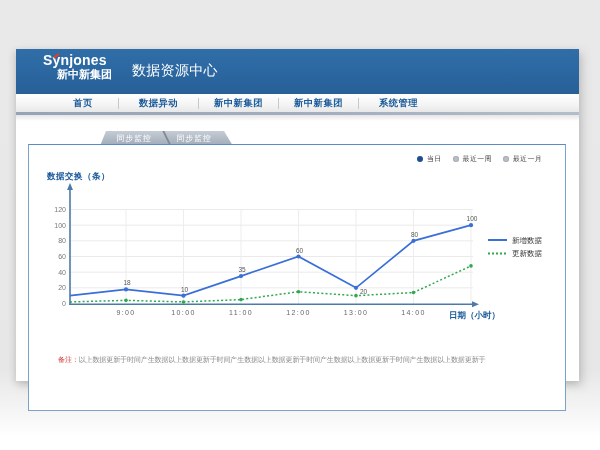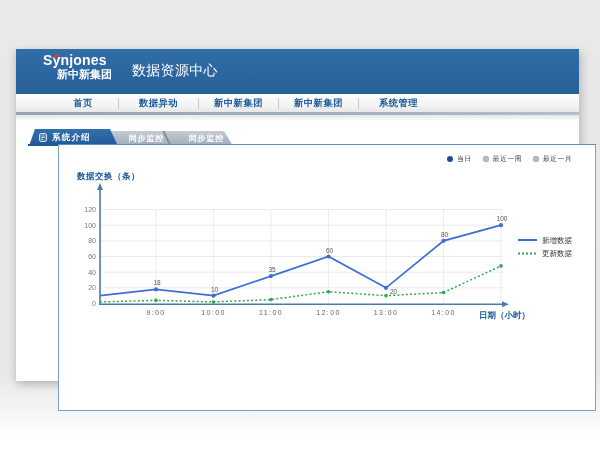--- a/index.html
+++ b/index.html
@@ -53,40 +53,39 @@
     background:linear-gradient(180deg,rgba(150,150,150,.25),rgba(150,150,150,0));
   }
   
   .tabs{position:absolute;left:0;top:80px;width:100%;height:17px;}
   .tab-gray{
     position:absolute;left:84px;top:2px;width:133px;height:15px;
     background:linear-gradient(180deg,#c5ccd5 0%,#aeb8c3 60%,#9fabb8 100%);
     clip-path:polygon(6px 0,124px 0,133px 15px,0 15px);
   }
   .tab-gray .gtab{
-    position:absolute;top:0;height:15px;line-height:15px;width:60px;text-align:right;
-    color:#fff;font-size:8px;font-weight:bold;letter-spacing:.8px;cursor:pointer;
+    position:absolute;top:0;height:15px;line-height:15px;width:60px;text-align:center;
+    color:#fff;font-size:8px;font-weight:normal;letter-spacing:.8px;cursor:pointer;
   }
   .gtab1{left:4px;}
   .gtab2{left:64px;}
   .gray-div{position:absolute;left:66px;top:0;width:2px;height:15px;background:#7e8a96;transform:skewX(26deg);}
   .tab-active{
     position:absolute;left:13px;top:0;width:89px;height:17px;
     background:linear-gradient(180deg,#3170aa 0%,#2763a0 60%,#1e5a94 100%);
     clip-path:polygon(6px 0,81px 0,89px 17px,0 17px);
     display:flex;align-items:center;justify-content:flex-start;padding-left:10px;box-sizing:border-box;
     color:#fff;font-size:8.5px;font-weight:bold;letter-spacing:1.2px;cursor:pointer;
   }
   .tab-active svg{margin-right:5px;}
   
   .panel{
     position:absolute;left:12px;top:95px;width:536px;height:265px;
     border:1px solid #7ba2ca;border-top:1.6px solid #5c8cbd;
     background:#fff;
-    margin-left:30px;
   }
   .tabbar-dark{position:absolute;left:12px;top:95px;width:206px;height:2.4px;background:#1e5a94;}
   
   .range-row{position:absolute;right:23px;top:9px;display:flex;align-items:center;}
   .radio{display:flex;align-items:center;margin-left:11px;cursor:pointer;}
   .radio .dot{width:6px;height:6px;border-radius:50%;margin-right:4px;}
   .radio .dot.sel{background:#1d4f90;}
   .radio .dot.unsel{background:#b9bfc6;box-shadow:inset 0 0 0 1px #a9b0b8;}
   .radio .rlabel{font-size:7px;color:#3c3c3c;letter-spacing:.3px;}
   .chart-note{
@@ -116,29 +115,20 @@
     <div class="nav-item">系统管理</div>
   </div>
   <div class="nav-strip"></div>
   <div class="nav-shadow"></div>
 
   <div class="tabs">
     <div class="tab-gray">
       <div class="gtab gtab1">同步监控</div>
       <div class="gray-div"></div>
       <div class="gtab gtab2">同步监控</div>
-    </div>
-    <div class="tab-active">
-      <svg width="8" height="9" viewBox="0 0 8 9">
-          <rect x="0.7" y="0.7" width="6.6" height="7.6" rx="1" fill="none" stroke="#fff" stroke-width="1"></rect>
-          <line x1="2.2" y1="3" x2="5.8" y2="3" stroke="#fff" stroke-width="0.8"></line>
-          <line x1="2.2" y1="4.7" x2="5.8" y2="4.7" stroke="#fff" stroke-width="0.8"></line>
-          <line x1="2.2" y1="6.4" x2="4.4" y2="6.4" stroke="#fff" stroke-width="0.8"></line>
-        </svg>
-      <span>系统介绍</span>
     </div>
   </div>
   <div class="tabbar-dark"></div>
 
   <div class="panel">
     <div class="range-row">
       <div class="radio">
         <span class="dot sel"></span>
         <span class="rlabel">当日</span>
       </div>
@@ -207,15 +197,16 @@
         <circle cx="269.5" cy="146.7505" r="1.8" fill="#2fa84f"></circle>
         <circle cx="327" cy="150.667" r="1.8" fill="#2fa84f"></circle>
         <circle cx="384.5" cy="147.53379999999999" r="1.8" fill="#2fa84f"></circle>
         <circle cx="442" cy="120.9016" r="1.8" fill="#2fa84f"></circle>
         <line x1="459" y1="95" x2="478" y2="95" stroke="#3a6fd8" stroke-width="2"></line>
         <text x="483" y="97.8" font-size="7.5" fill="#333" text-anchor="start">新增数据</text>
         <line x1="459" y1="108.5" x2="478" y2="108.5" stroke="#2fa84f" stroke-width="2" stroke-dasharray="2 2"></line>
         <text x="483" y="111.3" font-size="7.5" fill="#333" text-anchor="start">更新数据</text>
       </svg>
 
+    <div class="chart-note"><span class="red">备注：</span><span>以上数据更新于时间产生数据以上数据更新于时间产生数据以上数据更新于时间产生数据以上数据更新于时间产生数据以上数据更新于</span></div>
   </div>
 
 </div>
 
 </body></html>

